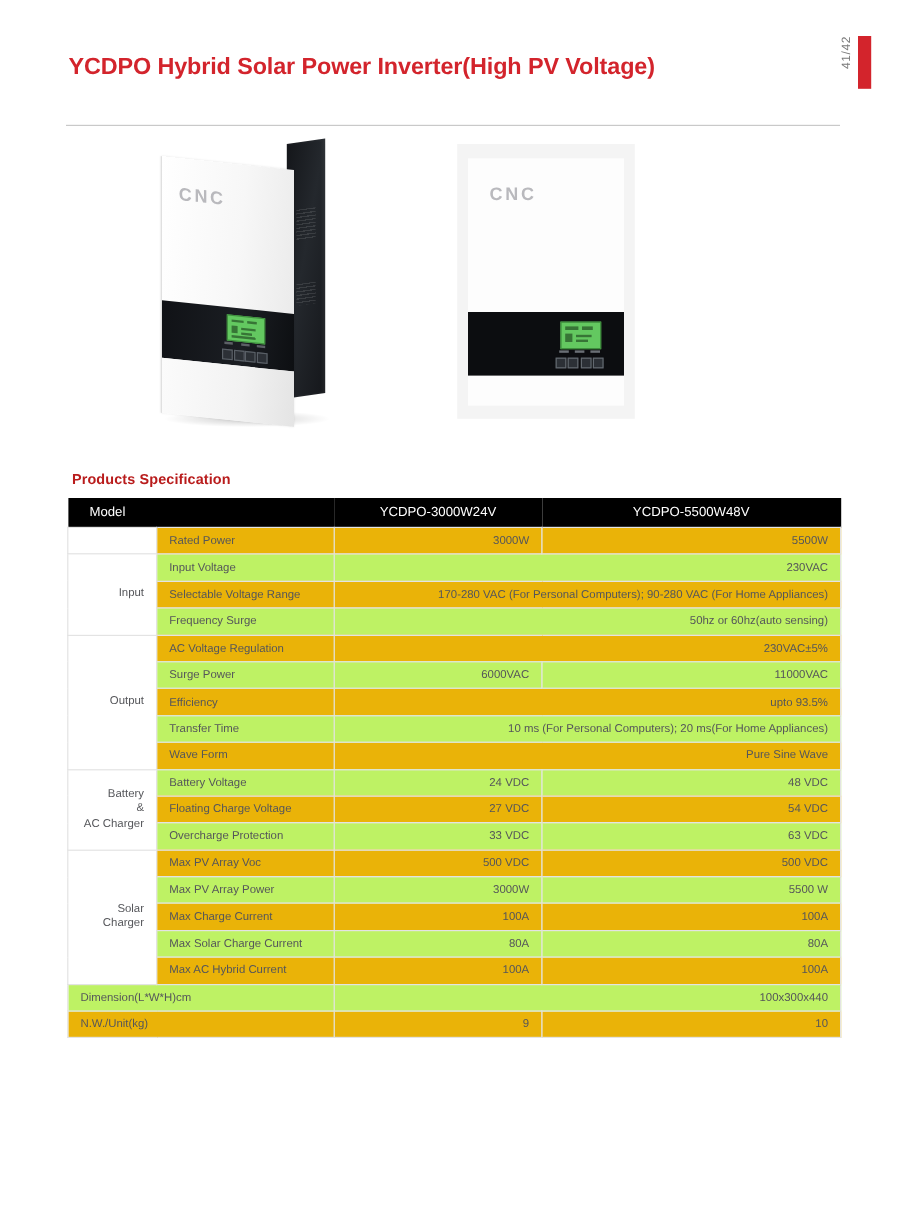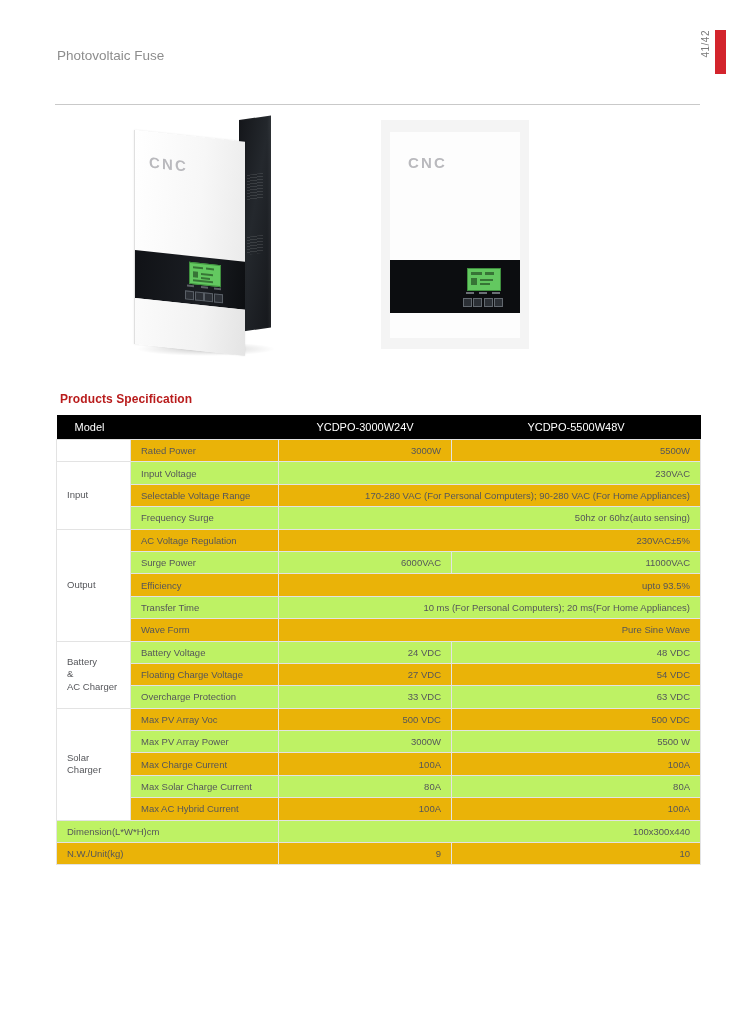--- a/index.html
+++ b/index.html
@@ -312,37 +312,37 @@
   }
   .spec-table tr.header-row td.model-cell {
     text-align: left;
     padding-left: 18px;
   }
   .cell-c { text-align: right; }
   .cell-l { text-align: left; }
   .row-shade td { background: #bef264; }
   .row-plain td { background: #eab308; }
   .group-cell {
-    text-align: left;
+    text-align: right;
     background: #ffffff !important;
     line-height: 12.5px;
   }
   .sublabel { padding-left: 12px; }
   .wide-label { padding-left: 10px; }
 
   .col-group { width: 74px; }
   .col-sub   { width: 148px; }
   .col-d1    { width: 173px; }
   .col-d2    { width: 249px; }
 </style>
 </head>
 <body>
 
 <div class="page-header">
-  <div class="subtitle">Photovoltaic Fuse</div>
+  <h1 class="title">YCDPO Hybrid Solar Power Inverter(High PV Voltage)</h1>
 </div>
 <div class="header-rule"></div>
 
 <div class="page-marker">
   <span class="page-marker-text">41/42</span>
   <span class="page-marker-bar"></span>
 </div>
 
 <div class="products">
 

